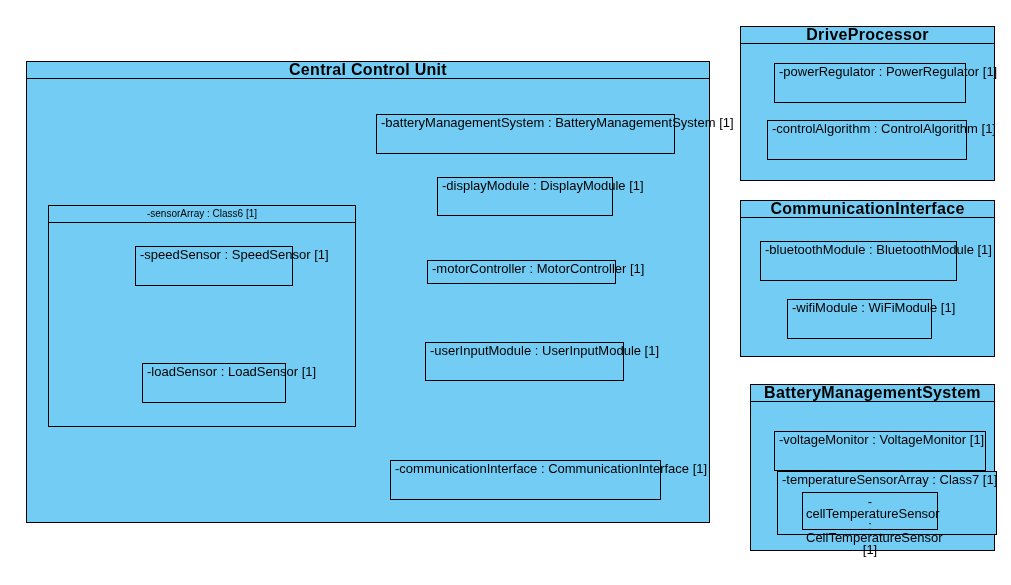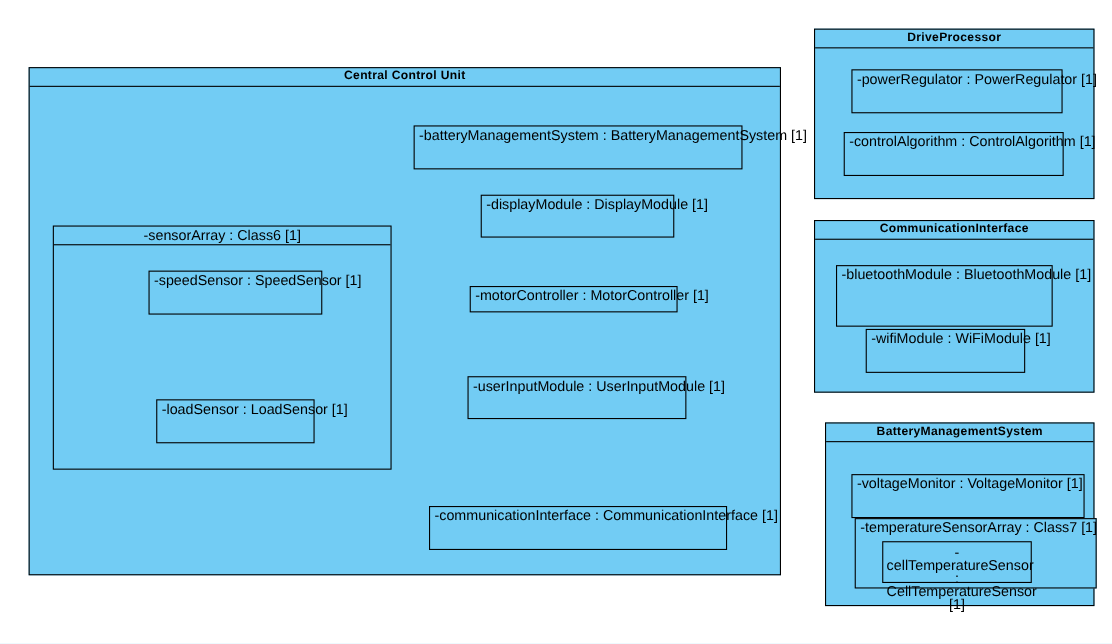--- a/index.html
+++ b/index.html
@@ -29,21 +29,21 @@
     background: #72ccf4;
   }
   
   .uml-frame > .frame-title {
     box-sizing: border-box;
     height: 17px;
     line-height: 15px;
     border-bottom: 1.6px solid #000000;
     text-align: center;
     font-weight: bold;
-    font-size: 11px;
+    font-size: 16px;
     color: #000000;
     letter-spacing: 0.3px;
     white-space: nowrap;
     overflow: hidden;
   }
   
   .part-label {
     position: absolute;
     left: 4px;
     top: 2px;
@@ -54,21 +54,21 @@
     white-space: nowrap;
   }
   .part-label.centered {
     text-align: center;
     left: 3px;
     white-space: normal;
     top: 3px;
   }
   .frame-title.plain {
     font-weight: normal;
-    font-size: 13px;
+    font-size: 10px;
     letter-spacing: 0;
   }
 </style>
 </head>
 <body>
 
 <div id="canvas">
 
   <div class="uml-box uml-frame" style="left:26px; top:61px; width:684px; height:462px;">
     <div class="frame-title">Central Control Unit</div>
@@ -115,21 +115,21 @@
     </div>
 
     <div class="uml-box" style="left:26px; top:93px; width:200px; height:40px;">
       <div class="part-label">-controlAlgorithm : ControlAlgorithm [1]</div>
     </div>
   </div>
 
   <div class="uml-box uml-frame" style="left:740px; top:200px; width:255px; height:157px;">
     <div class="frame-title">CommunicationInterface</div>
 
-    <div class="uml-box" style="left:19px; top:40px; width:197px; height:56px;">
+    <div class="uml-box" style="left:19px; top:40px; width:197px; height:40px;">
       <div class="part-label">-bluetoothModule : BluetoothModule [1]</div>
     </div>
 
     <div class="uml-box" style="left:46px; top:98px; width:145px; height:40px;">
       <div class="part-label">-wifiModule : WiFiModule [1]</div>
     </div>
   </div>
 
   <div class="uml-box uml-frame" style="left:750px; top:384px; width:245px; height:167px;">
     <div class="frame-title">BatteryManagementSystem</div>

